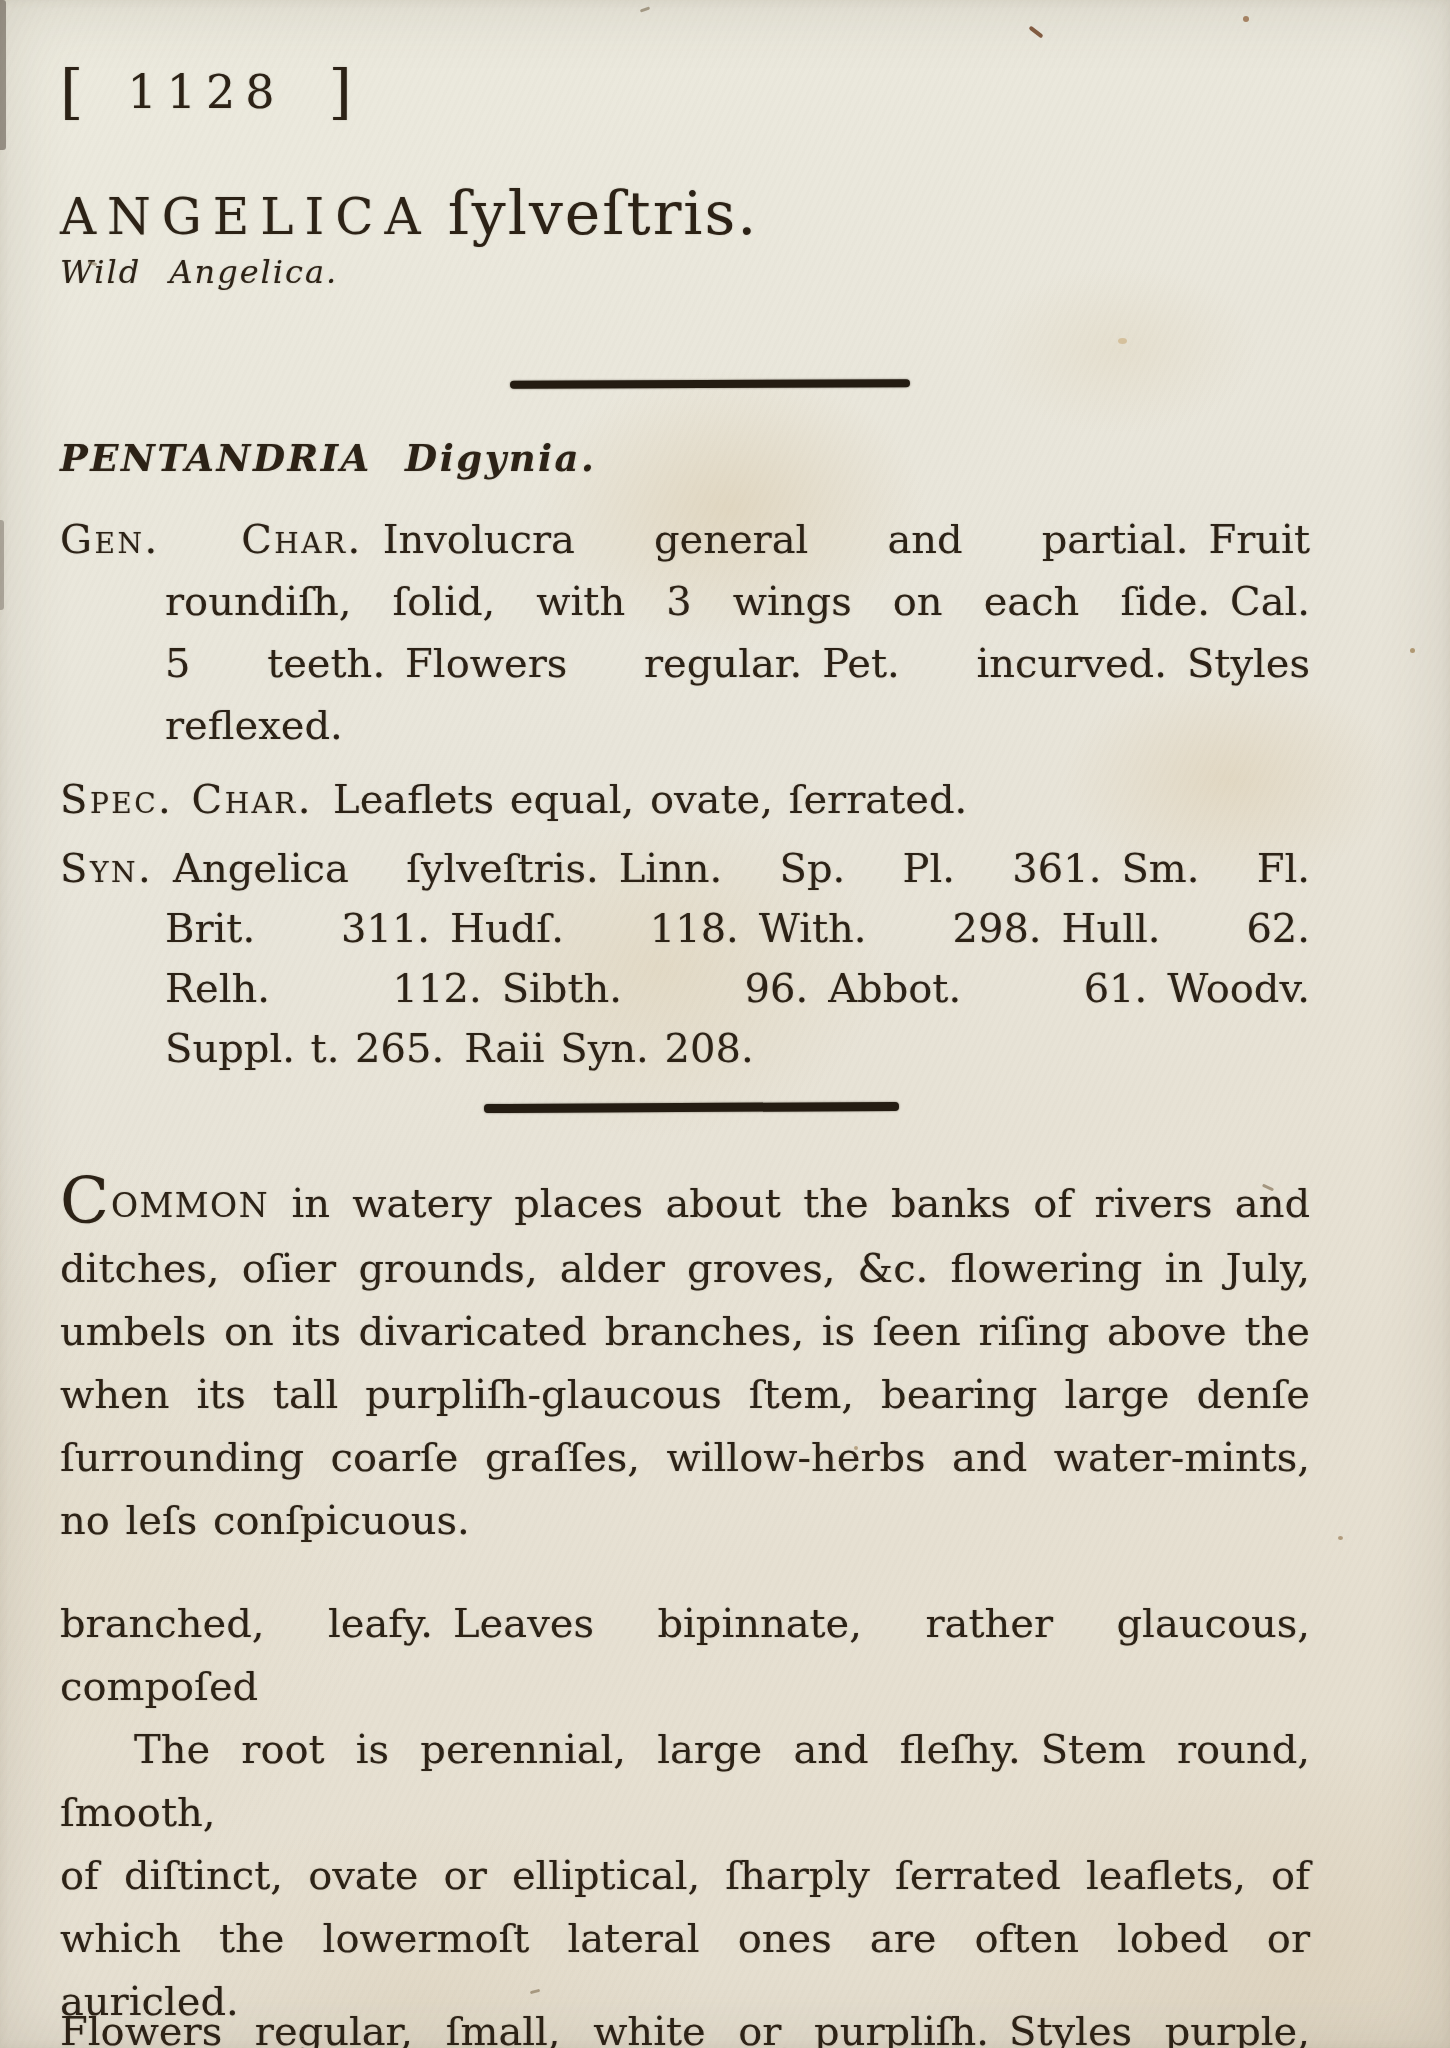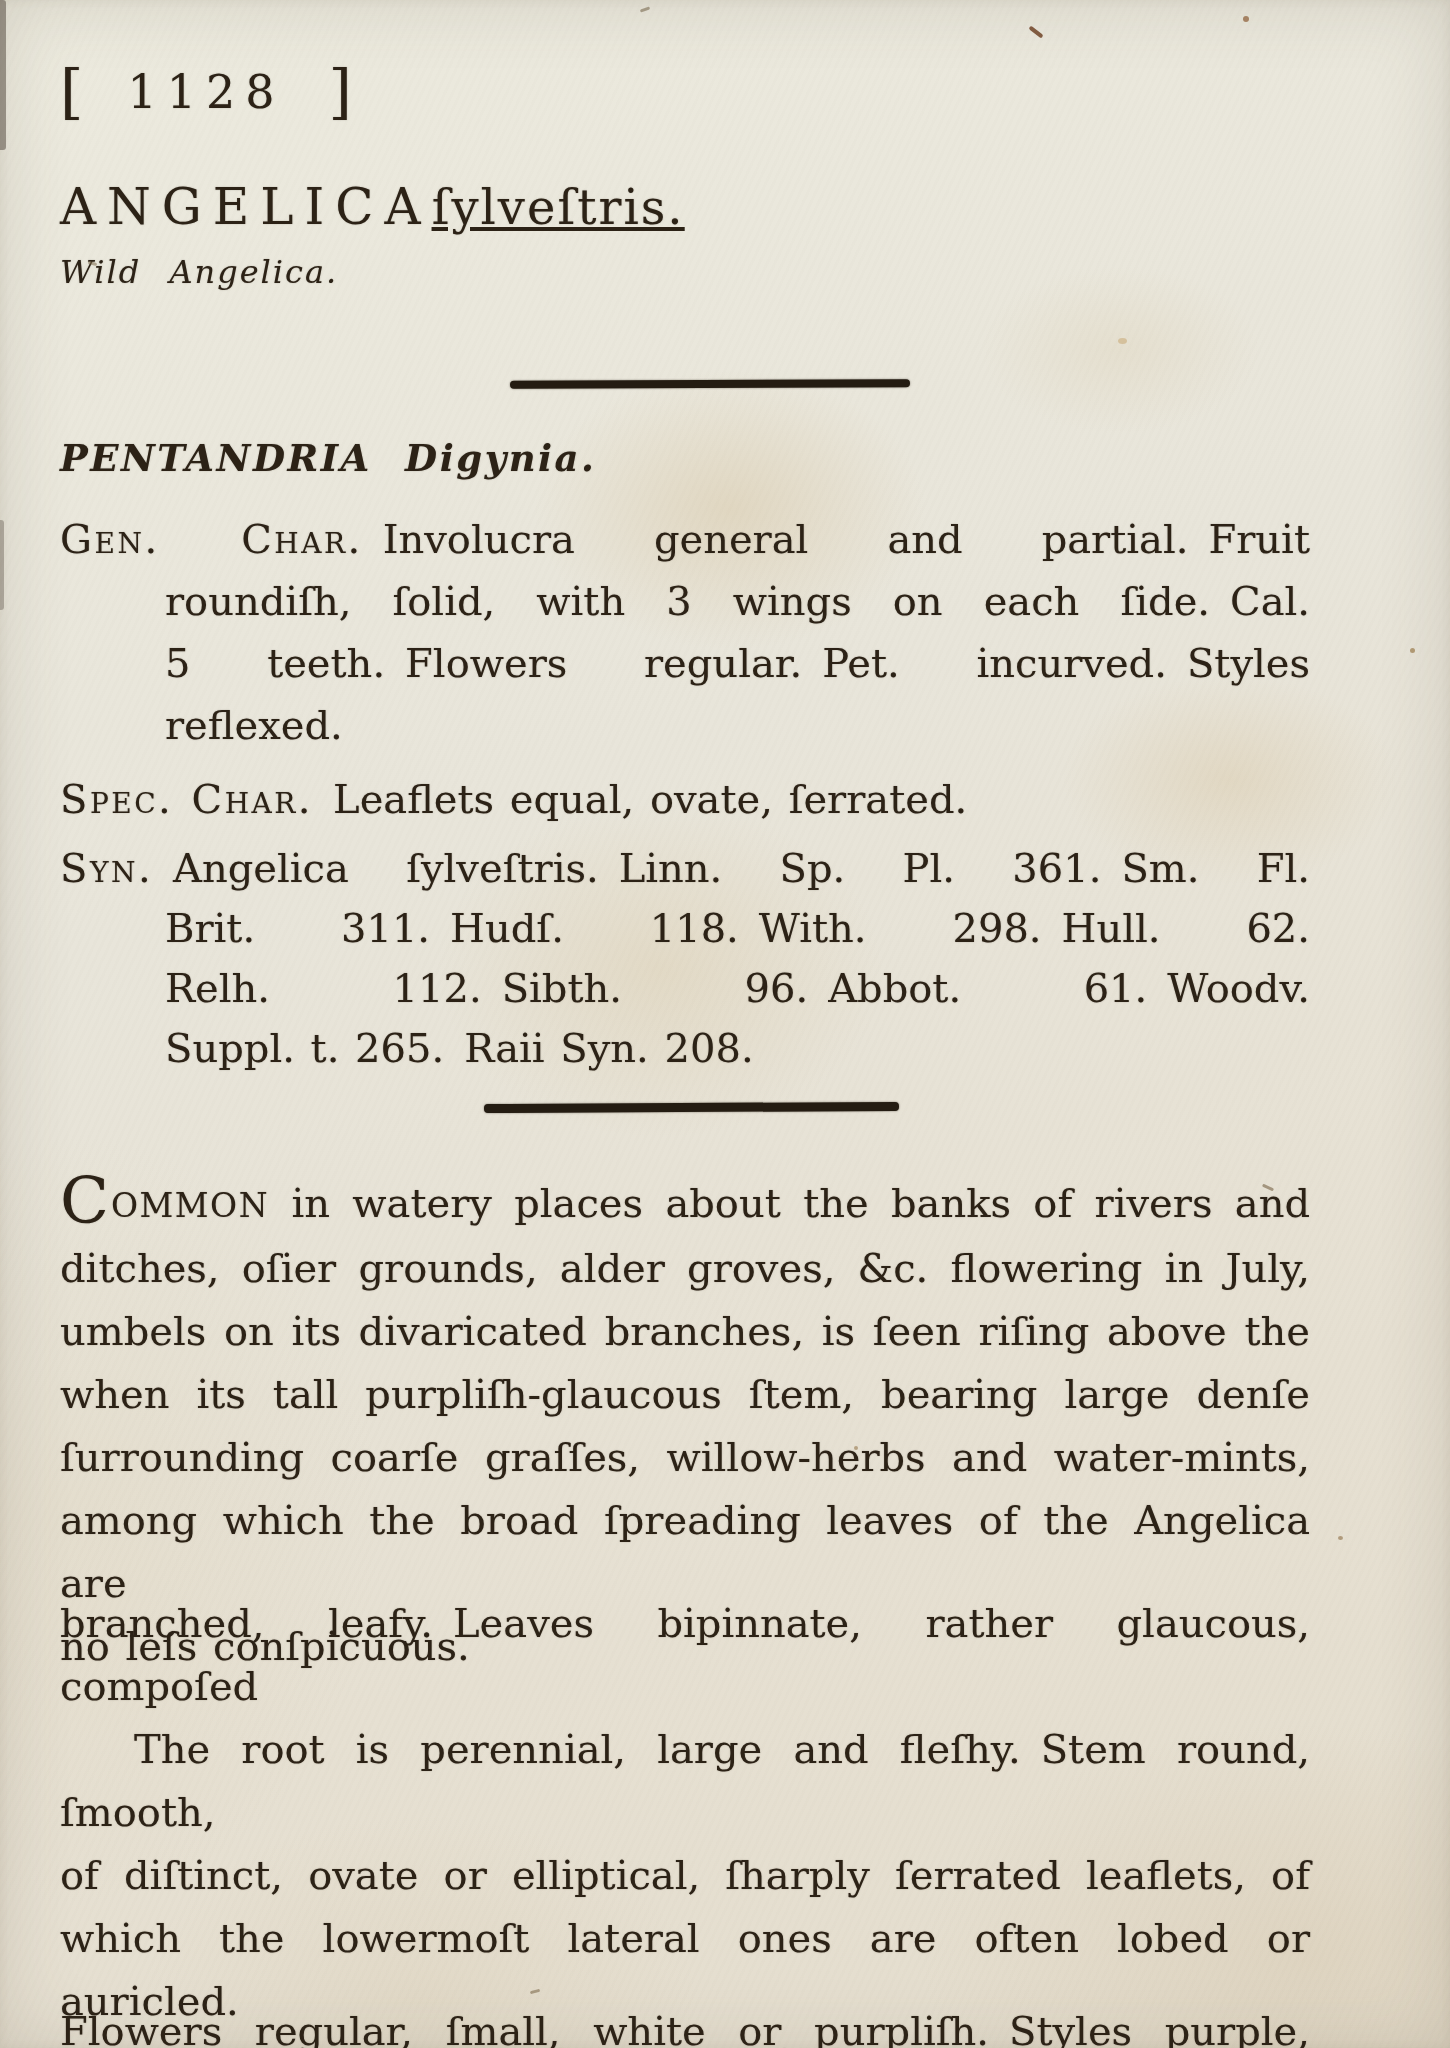--- a/index.html
+++ b/index.html
@@ -27,21 +27,21 @@
   .center{text-align:left;}
 
   
   .pageno{top:56px;font-size:46px;letter-spacing:10px;}
   .pageno .bracket{font-size:60px;letter-spacing:0;vertical-align:-4px;}
   .pageno .bracket.l{margin-right:44px;}
   .pageno .bracket.r{margin-left:44px;}
 
   .title{top:178px;margin:0;font-weight:normal;font-size:50px;}
   .title .genus{letter-spacing:11px;}
-  .title .species{font-size:48px;letter-spacing:2px;text-decoration:underline;}
+  .title .species{font-size:60px;margin-left:16px;letter-spacing:2px;}
 
   .subtitle{top:253px;font-style:italic;font-size:32px;letter-spacing:2px;word-spacing:16px;}
 
   .rule{background:#241c12;border-radius:4px;box-shadow:0 0 2px rgba(36,28,18,.6);}
   .rule1{left:510px;top:380px;width:400px;height:8px;transform:rotate(-.25deg);}
   .rule2{left:484px;top:1103px;width:415px;height:9px;transform:rotate(-.3deg);}
 
   .classif{top:436px;font-style:italic;font-size:37px;letter-spacing:2.5px;word-spacing:18px;font-weight:bold;}
 
   
@@ -117,21 +117,20 @@
   </section>
 
   <div class="abs rule rule2"></div>
 
   <section class="abs measure para1">
     <div class="line just"><span class="seg-C">C</span><span class="seg-s">OMMON</span><span class="seg-r"> in watery places about the banks of rivers and</span></div>
     <div class="line just"><span class="seg-r">ditches, oſier grounds, alder groves, &amp;c. flowering in July,</span></div>
     <div class="line just"><span class="seg-r">umbels on its divaricated branches, is ſeen riſing above the</span></div>
     <div class="line just"><span class="seg-r">when its tall purpliſh-glaucous ſtem, bearing large denſe</span></div>
     <div class="line just"><span class="seg-r">ſurrounding coarſe graſſes, willow-herbs and water-mints,</span></div>
-    <div class="line just"><span class="seg-r">among which the broad ſpreading leaves of the Angelica are</span></div>
     <div class="line"><span class="seg-r">no leſs conſpicuous.</span></div>
   </section>
 
   <section class="abs measure para2">
     <div class="line just"><span class="seg-r">branched, leafy. Leaves bipinnate, rather glaucous, compoſed</span></div>
     <div class="line just indent1"><span class="seg-r">The root is perennial, large and fleſhy. Stem round, ſmooth,</span></div>
     <div class="line just"><span class="seg-r">of diſtinct, ovate or elliptical, ſharply ſerrated leaflets, of</span></div>
     <div class="line just"><span class="seg-r">which the lowermoſt lateral ones are often lobed or auricled.</span></div>
     <div class="line just"><span class="seg-r">Umbels of many rays, denſe, hemiſphærical. Involucrum of</span></div>
 

